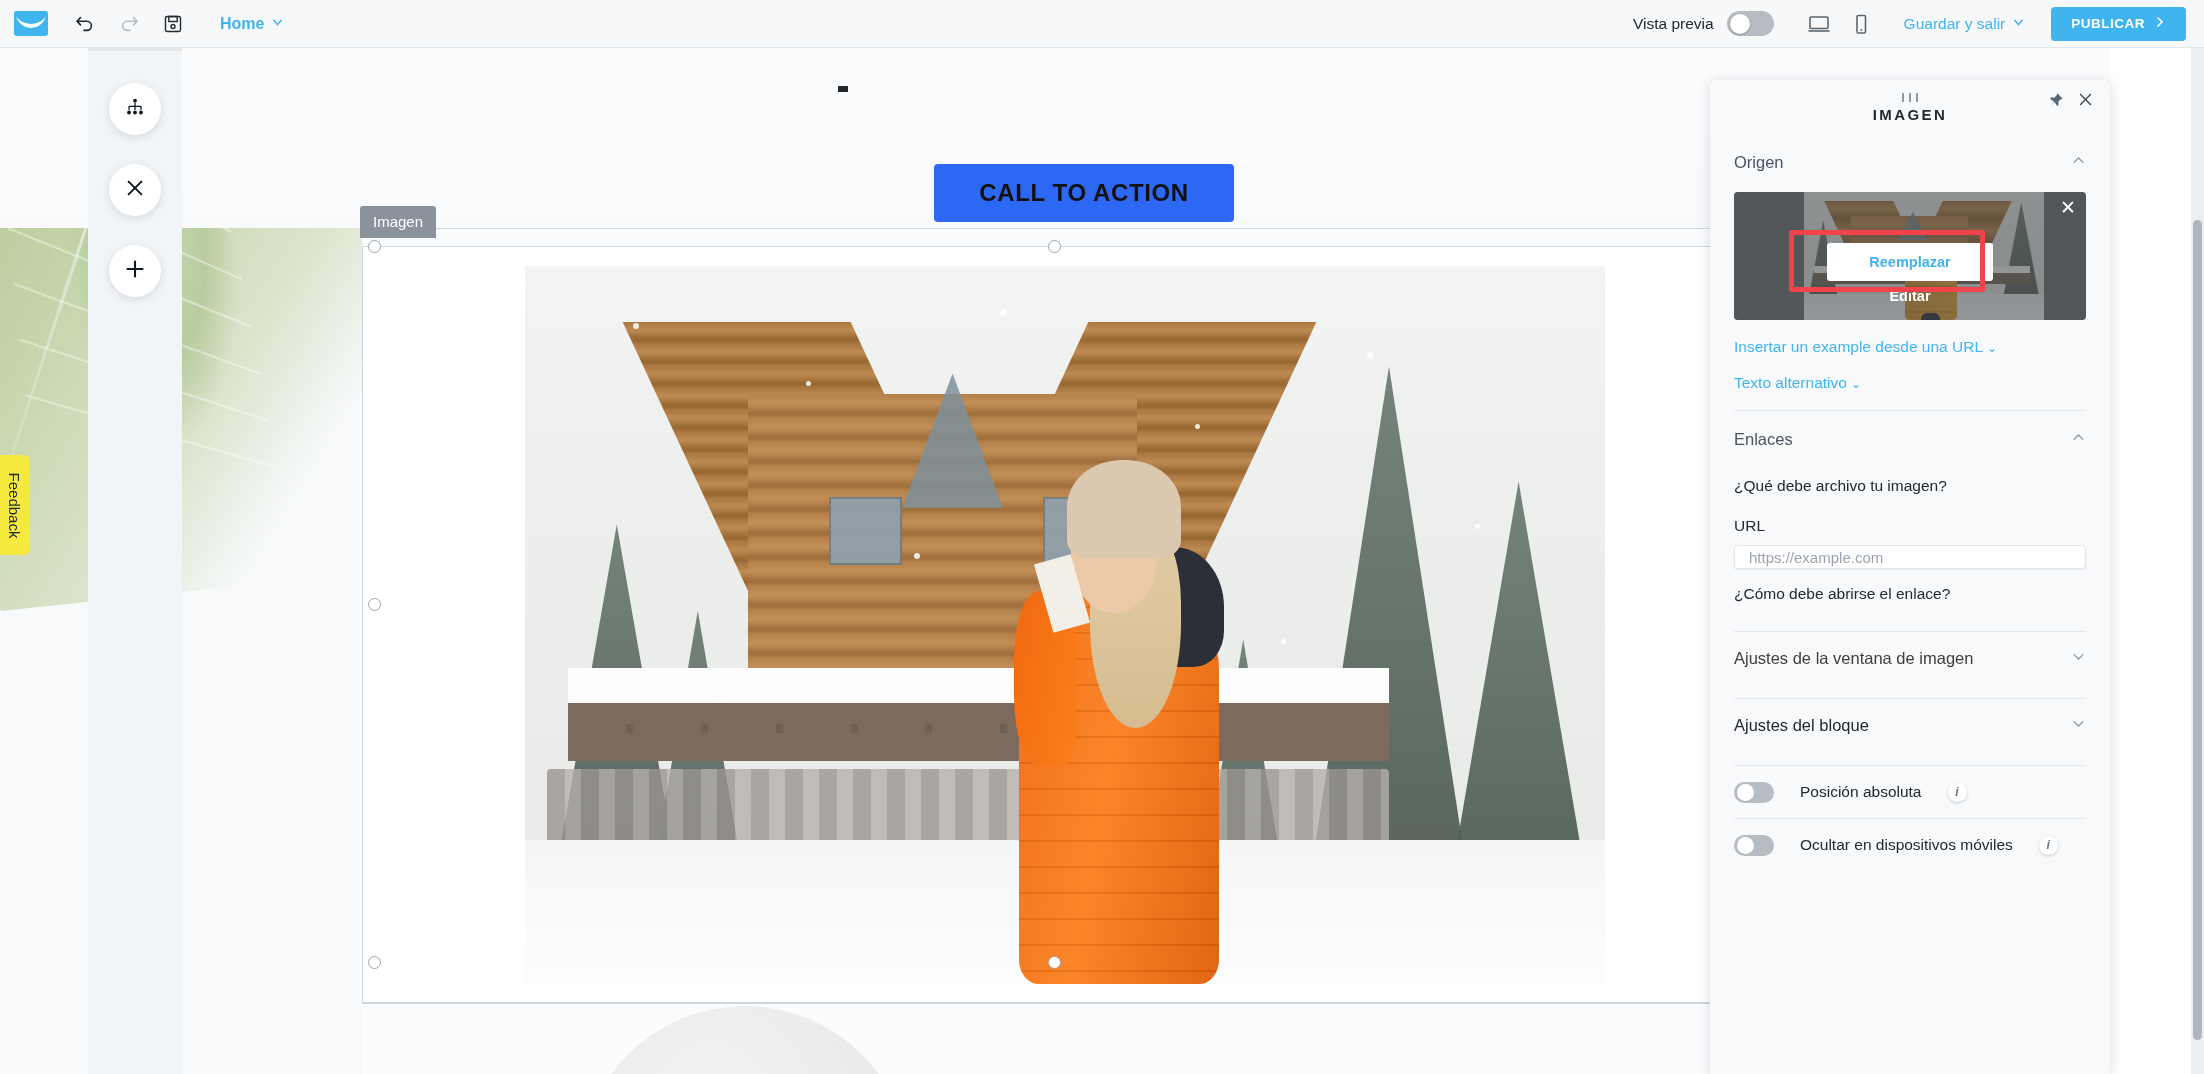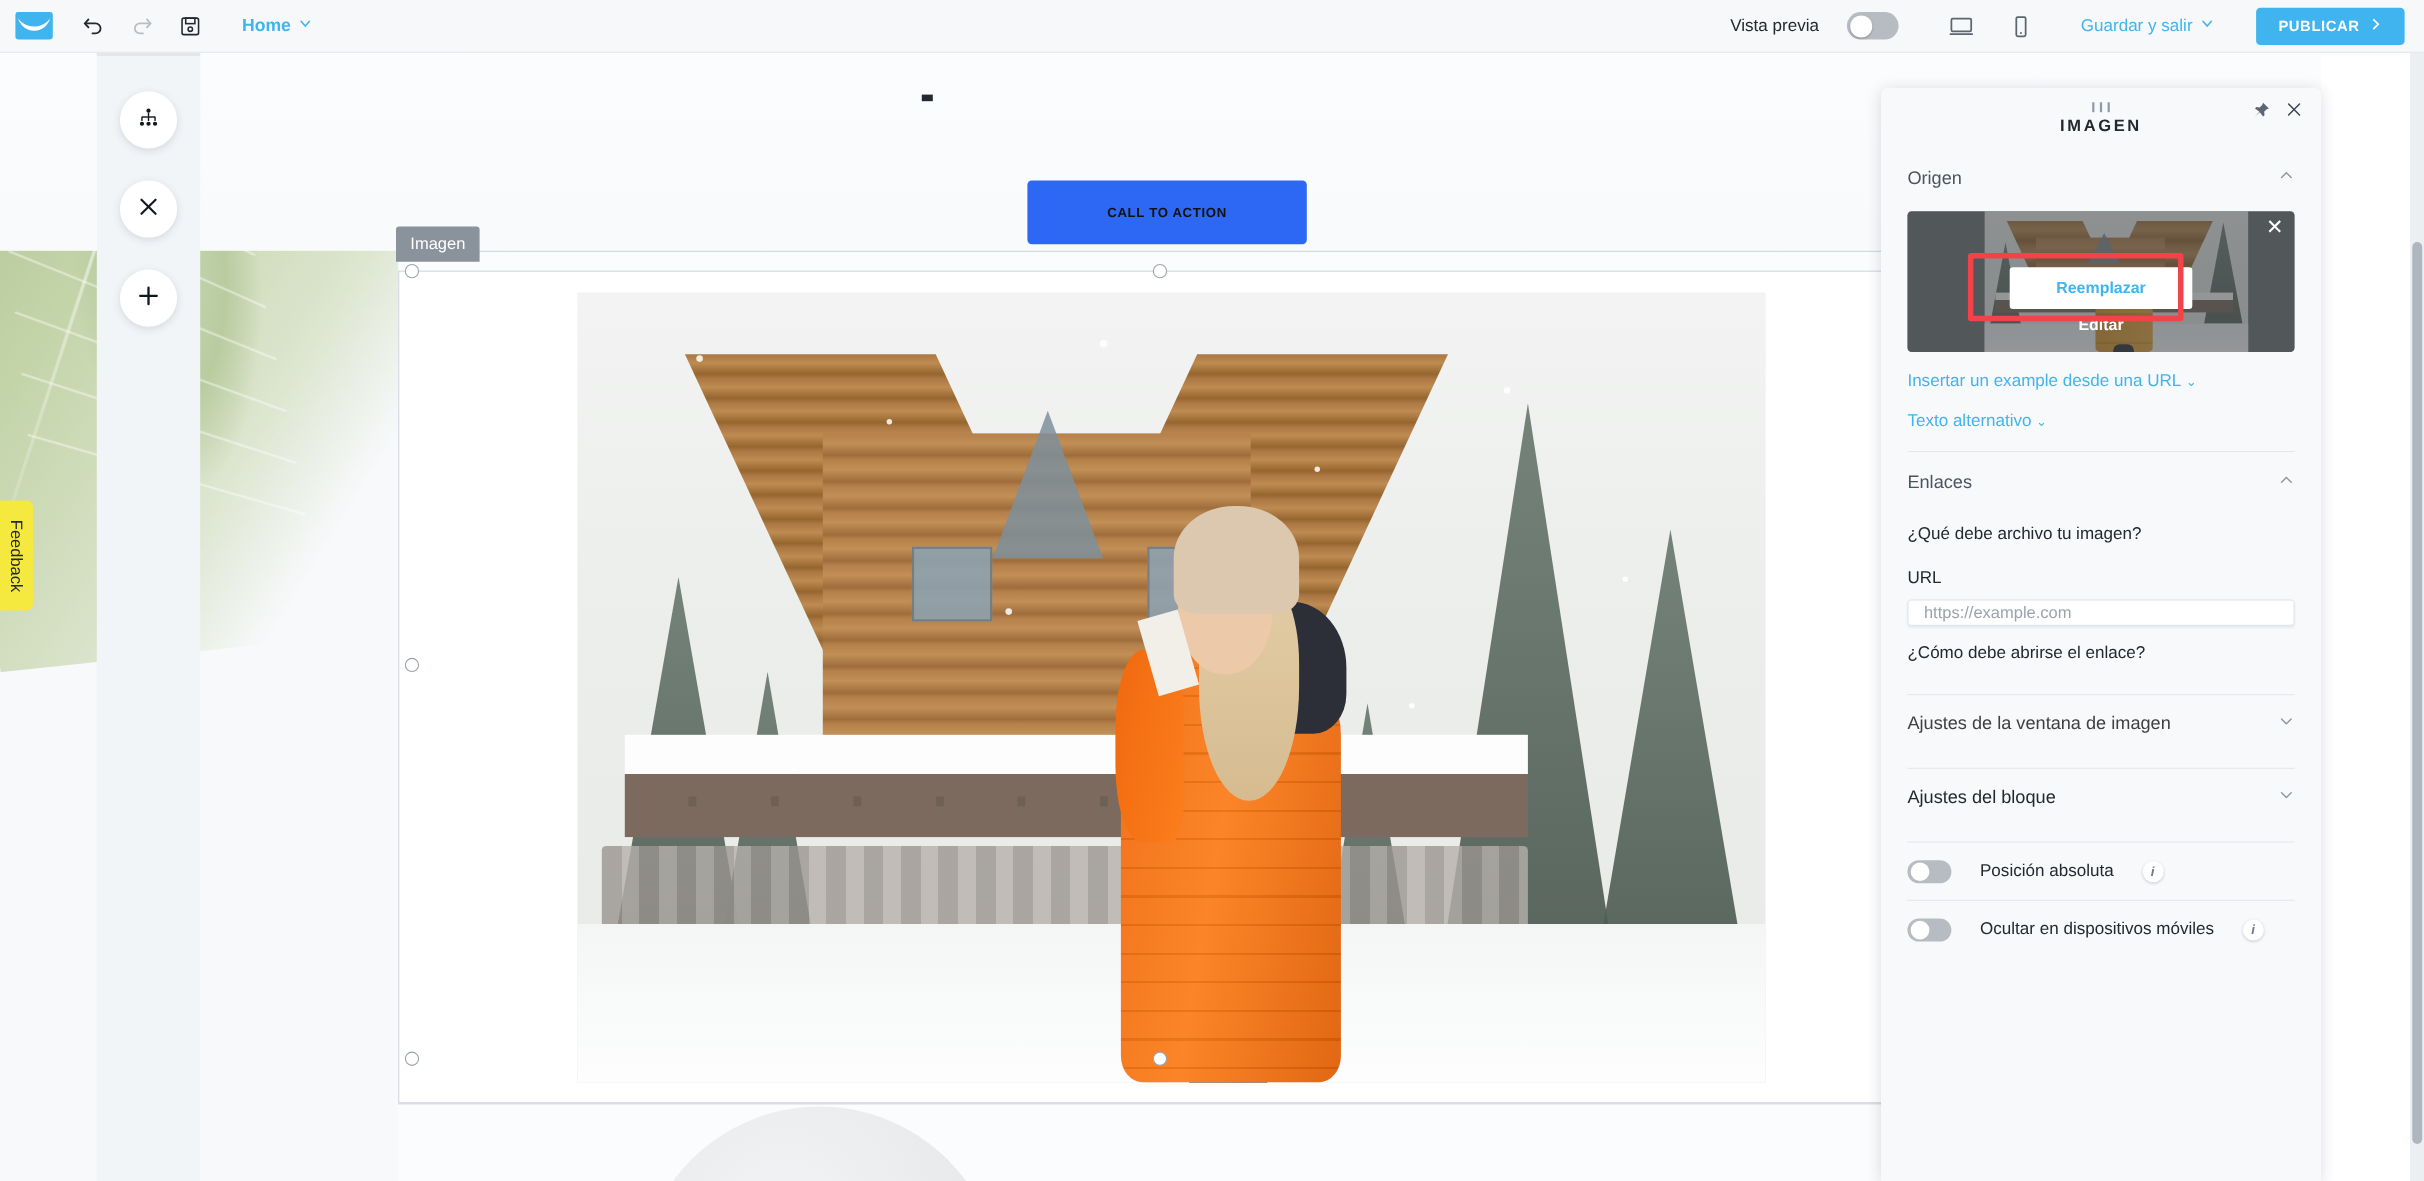--- a/index.html
+++ b/index.html
@@ -34,21 +34,21 @@
     width: 34px; height: 30px; border-radius: 50%;
     background: #3fb4ef; z-index: 2;
   }
   .ticon { width: 38px; height: 38px; display: flex; align-items: center; justify-content: center; cursor: pointer; }
   .ticon svg { display: block; }
   .home-wrap {
     display: flex; align-items: center; gap: 7px; margin-left: 22px; cursor: pointer;
   }
   .home-lbl { color: #3fb4ef; font-size: 16px; font-weight: 600; }
   .tb-right {
-    margin-left: auto; display: flex; align-items: center; gap: 12px; padding-right: 18px;
+    margin-left: auto; display: flex; align-items: center; gap: 0; padding-right: 18px;
   }
   .vp-label { font-size: 15.5px; color: #23292f; margin-right: 13px; }
   .switch {
     width: 47px; height: 25px; border-radius: 13px; background: #b7bcc2;
     position: relative; cursor: pointer; margin-right: 24px;
   }
   .switch .knob {
     position: absolute; top: 2.5px; left: 3px; width: 20px; height: 20px;
     border-radius: 50%; background: #fff; box-shadow: 0 1px 2px rgba(0,0,0,.25);
   }
@@ -92,22 +92,22 @@
     background: #fbfcfd;
   }
   .sheet-wide {
     position: absolute; left: 0px; top: 0; width: 2110px; height: 180px;
     background: linear-gradient(180deg,#fbfcfd,#f9fafc);
   }
   .drag-dot-top {
     position: absolute; left: 838px; top: 38px; width: 10px; height: 6px; background: #23292f;
   }
   .cta-btn {
-    position: absolute; left: 934px; top: 116px; width: 254px; height: 58px;
-    background: #2d68f5; border-radius: 4px; color: #111; font-size: 12px;
+    position: absolute; left: 934px; top: 116px; width: 300px; height: 58px;
+    background: #2d68f5; border-radius: 4px; color: #111; font-size: 24px;
     font-weight: 700; letter-spacing: .6px;
     display: flex; align-items: center; justify-content: center; cursor: pointer;
   }
   .block-line {
     position: absolute; left: 362px; width: 1382px; height: 1px; background: #cfd6de;
   }
 
   
   .img-block {
     position: absolute; left: 362px; top: 198px; width: 1382px; height: 757px;

